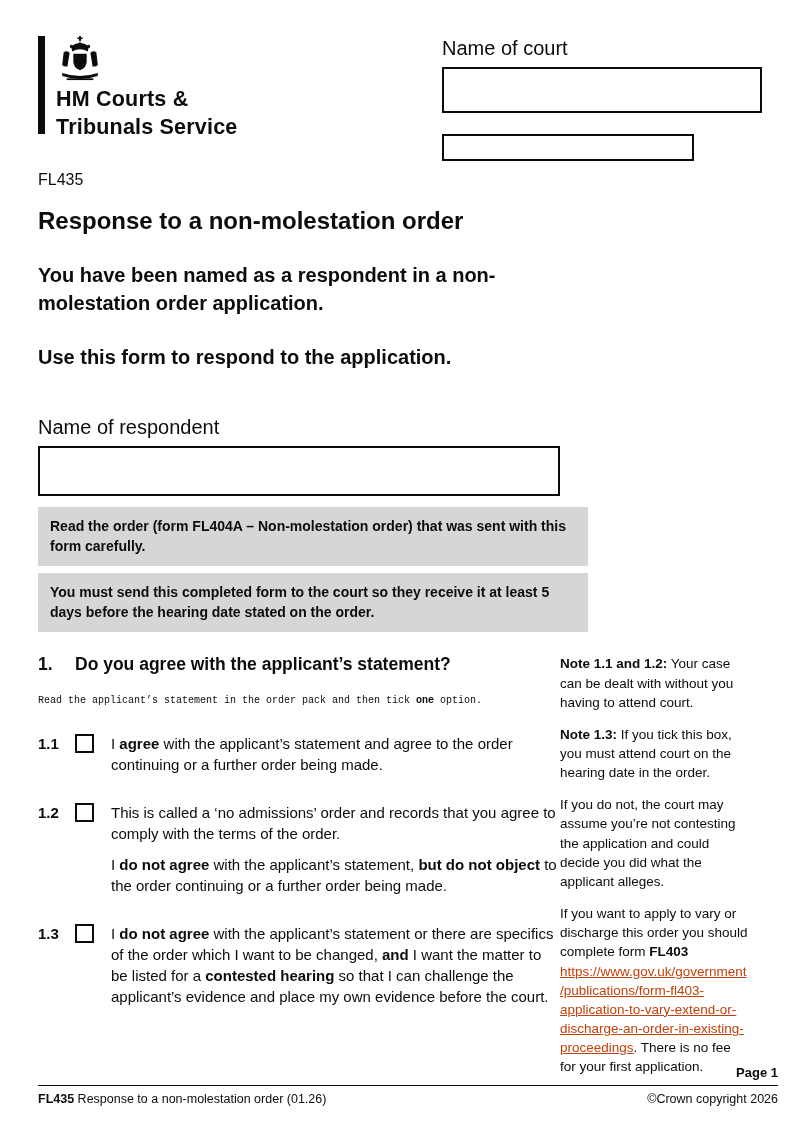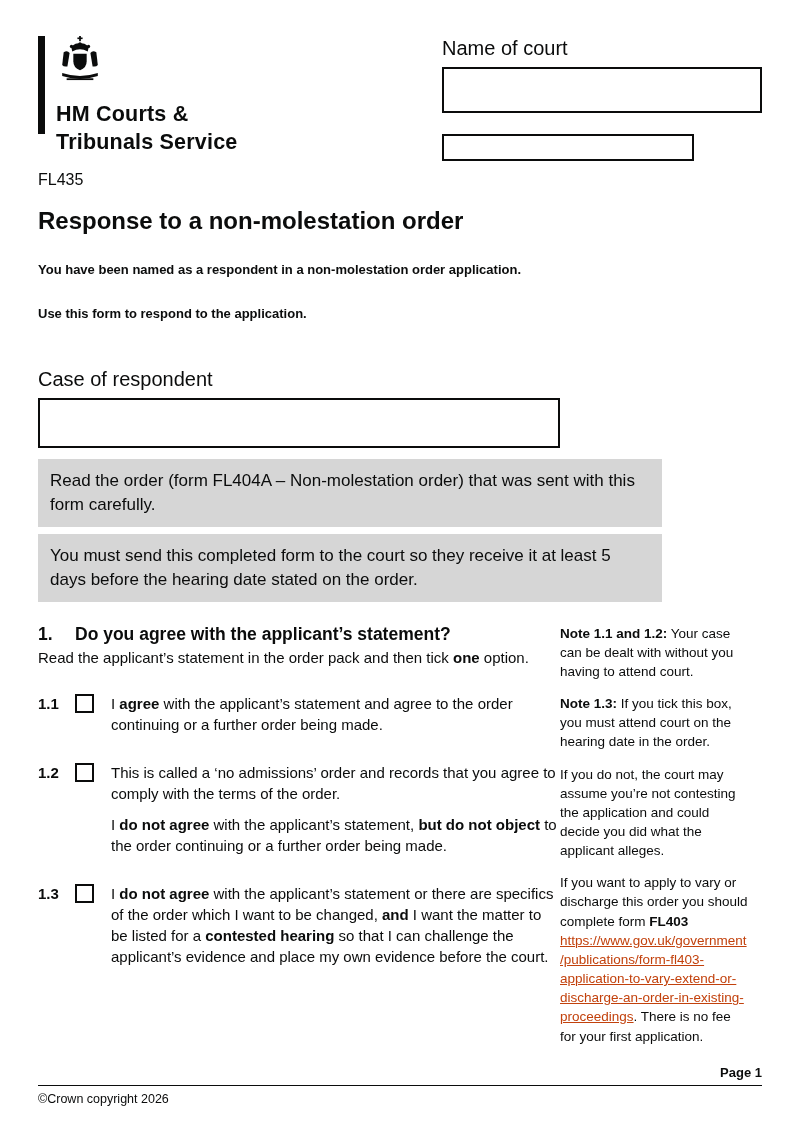--- a/index.html
+++ b/index.html
@@ -11,71 +11,71 @@
     position: relative;
     overflow: hidden;
   }
   .page { position: relative; width: 800px; height: 1130px; padding: 36px 38px; }
 
   
   .header { display: flex; justify-content: space-between; align-items: flex-start; }
   .logo { display: flex; }
   .logo-bar { width: 7px; height: 98px; background: #0b0c0c; margin-right: 11px; }
   .crest svg { display: block; }
-  .org { font-size: 21.5px; font-weight: bold; line-height: 1.32; margin-top: 18px; letter-spacing: 0.2px; }
+  .org { font-size: 21.5px; font-weight: bold; line-height: 1.32; margin-top: 3px; letter-spacing: 0.2px; }
   .court-fields { width: 320px; }
   .field-label { display: block; font-size: 20px; line-height: 1.2; }
   .input {
     display: block; width: 100%;
     border: 2px solid #0b0c0c; background: #fff;
     font-family: inherit; font-size: 15px; padding: 2px 6px;
     outline: none; border-radius: 0;
   }
   .court-input { height: 46px; margin-top: 7px; margin-bottom: 21px; }
   .case-input { height: 27px; width: 252px; margin-top: 7px; }
 
   
   .form-id { font-size: 16px; margin-top: 10px; }
   .title { font-size: 24px; font-weight: bold; margin-top: 18px; }
-  .intro { font-size: 13px; font-weight: bold; line-height: 1.4; margin-top: 26px; max-width: 522px; }
+  .intro { font-size: 20px; font-weight: bold; line-height: 1.4; margin-top: 26px; max-width: 522px; }
   .resp-label { margin-top: 44px; }
   .respondent-input { height: 50px; width: 522px; margin-top: 7px; }
 
   .notice {
-    background: #d6d6d6; width: 624px;
-    font-size: 17px; font-weight: normal; line-height: 1.4;
+    background: #d6d6d6; width: 550px;
+    font-size: 14px; font-weight: bold; line-height: 1.4;
     padding: 10px 12px; margin-top: 11px;
   }
   .notice + .notice { margin-top: 7px; }
 
   
   .columns { display: flex; margin-top: 22px; }
   .main-col { width: 522px; flex: none; }
   .notes-col { width: 188px; flex: none; font-size: 13.5px; line-height: 1.42; }
   .notes-col p { margin-bottom: 13px; }
 
   .section-heading { display: flex; font-size: 17.5px; font-weight: bold; }
   .q-num { width: 37px; flex: none; }
-  .instruction { font-size: 15px; margin-top: 4px; }
+  .instruction { font-size: 10px; margin-top: 20px; font-family: Liberation Mono, monospace; }
 
   .opt { display: flex; margin-top: 27px; font-size: 15px; line-height: 1.4; }
   .opt-num { width: 37px; flex: none; font-weight: bold; }
   .checkbox {
     width: 19px; height: 19px; flex: none;
     border: 2px solid #0b0c0c; background: #fff;
     margin-right: 17px; margin-top: 1px;
   }
   .opt-text { flex: 1; }
   .opt-text p + p { margin-top: 10px; }
 
   .b { font-weight: bold; }
   .link { color: #c2410c; text-decoration: underline; overflow-wrap: anywhere; cursor: pointer; }
 
   
-  .footer { position: absolute; left: 38px; right: 38px; bottom: 24px; }
+  .footer { position: absolute; left: 38px; right: 22px; bottom: 24px; }
   .page-num { text-align: right; font-size: 13px; font-weight: bold; margin-bottom: 5px; }
   .rule { border-top: 1.5px solid #0b0c0c; }
   .footer-row { display: flex; justify-content: space-between; font-size: 12.5px; margin-top: 6px; }
 </style>
 </head>
 <body>
 
 <div class="page">
 
   <div class="header">
@@ -108,21 +108,21 @@
       <input type="text" class="input court-input" style="">
       <input type="text" class="input case-input" style="">
     </div>
   </div>
 
   <div class="form-id">FL435</div>
   <h1 class="title">Response to a non-molestation order</h1>
   <p class="intro">You have been named as a respondent in a non-molestation order application.</p>
   <p class="intro">Use this form to respond to the application.</p>
 
-  <label class="field-label resp-label">Case of respondent</label>
+  <label class="field-label resp-label">Name of respondent</label>
   <input type="text" class="input respondent-input" style="">
 
   <div class="notice">Read the order (form FL404A – Non-molestation order) that was sent with this form carefully.</div>
   <div class="notice">You must send this completed form to the court so they receive it at least 5 days before the hearing date stated on the order.</div>
 
   <div class="columns">
     <div class="main-col">
       <div class="section-heading">
         <span class="q-num">1.</span>
         <span class="q-title">Do you agree with the applicant’s statement?</span>
@@ -160,17 +160,18 @@
       <p><span class="b">Note 1.3:</span><span> If you tick this box, you must attend court on the hearing date in the order.</span></p>
       <p><span>If you do not, the court may assume you’re not contesting the application and could decide you did what the applicant alleges.</span></p>
       <p><span>If you want to apply to vary or discharge this order you should complete form </span><span class="b">FL403</span><span> </span><a class="link">https://www.gov.uk/government/publications/form-fl403-application-to-vary-extend-or-discharge-an-order-in-existing-proceedings</a><span>. There is no fee for your first application.</span></p>
     </aside>
   </div>
 
   <div class="footer">
     <div class="page-num">Page 1</div>
     <div class="rule"></div>
     <div class="footer-row">
+      <span><span class="b">FL435</span><span> Response to a non-molestation order (01.26)</span></span>
       <span>©Crown copyright 2026</span>
     </div>
   </div>
 
 </div>
 
 </body></html>

